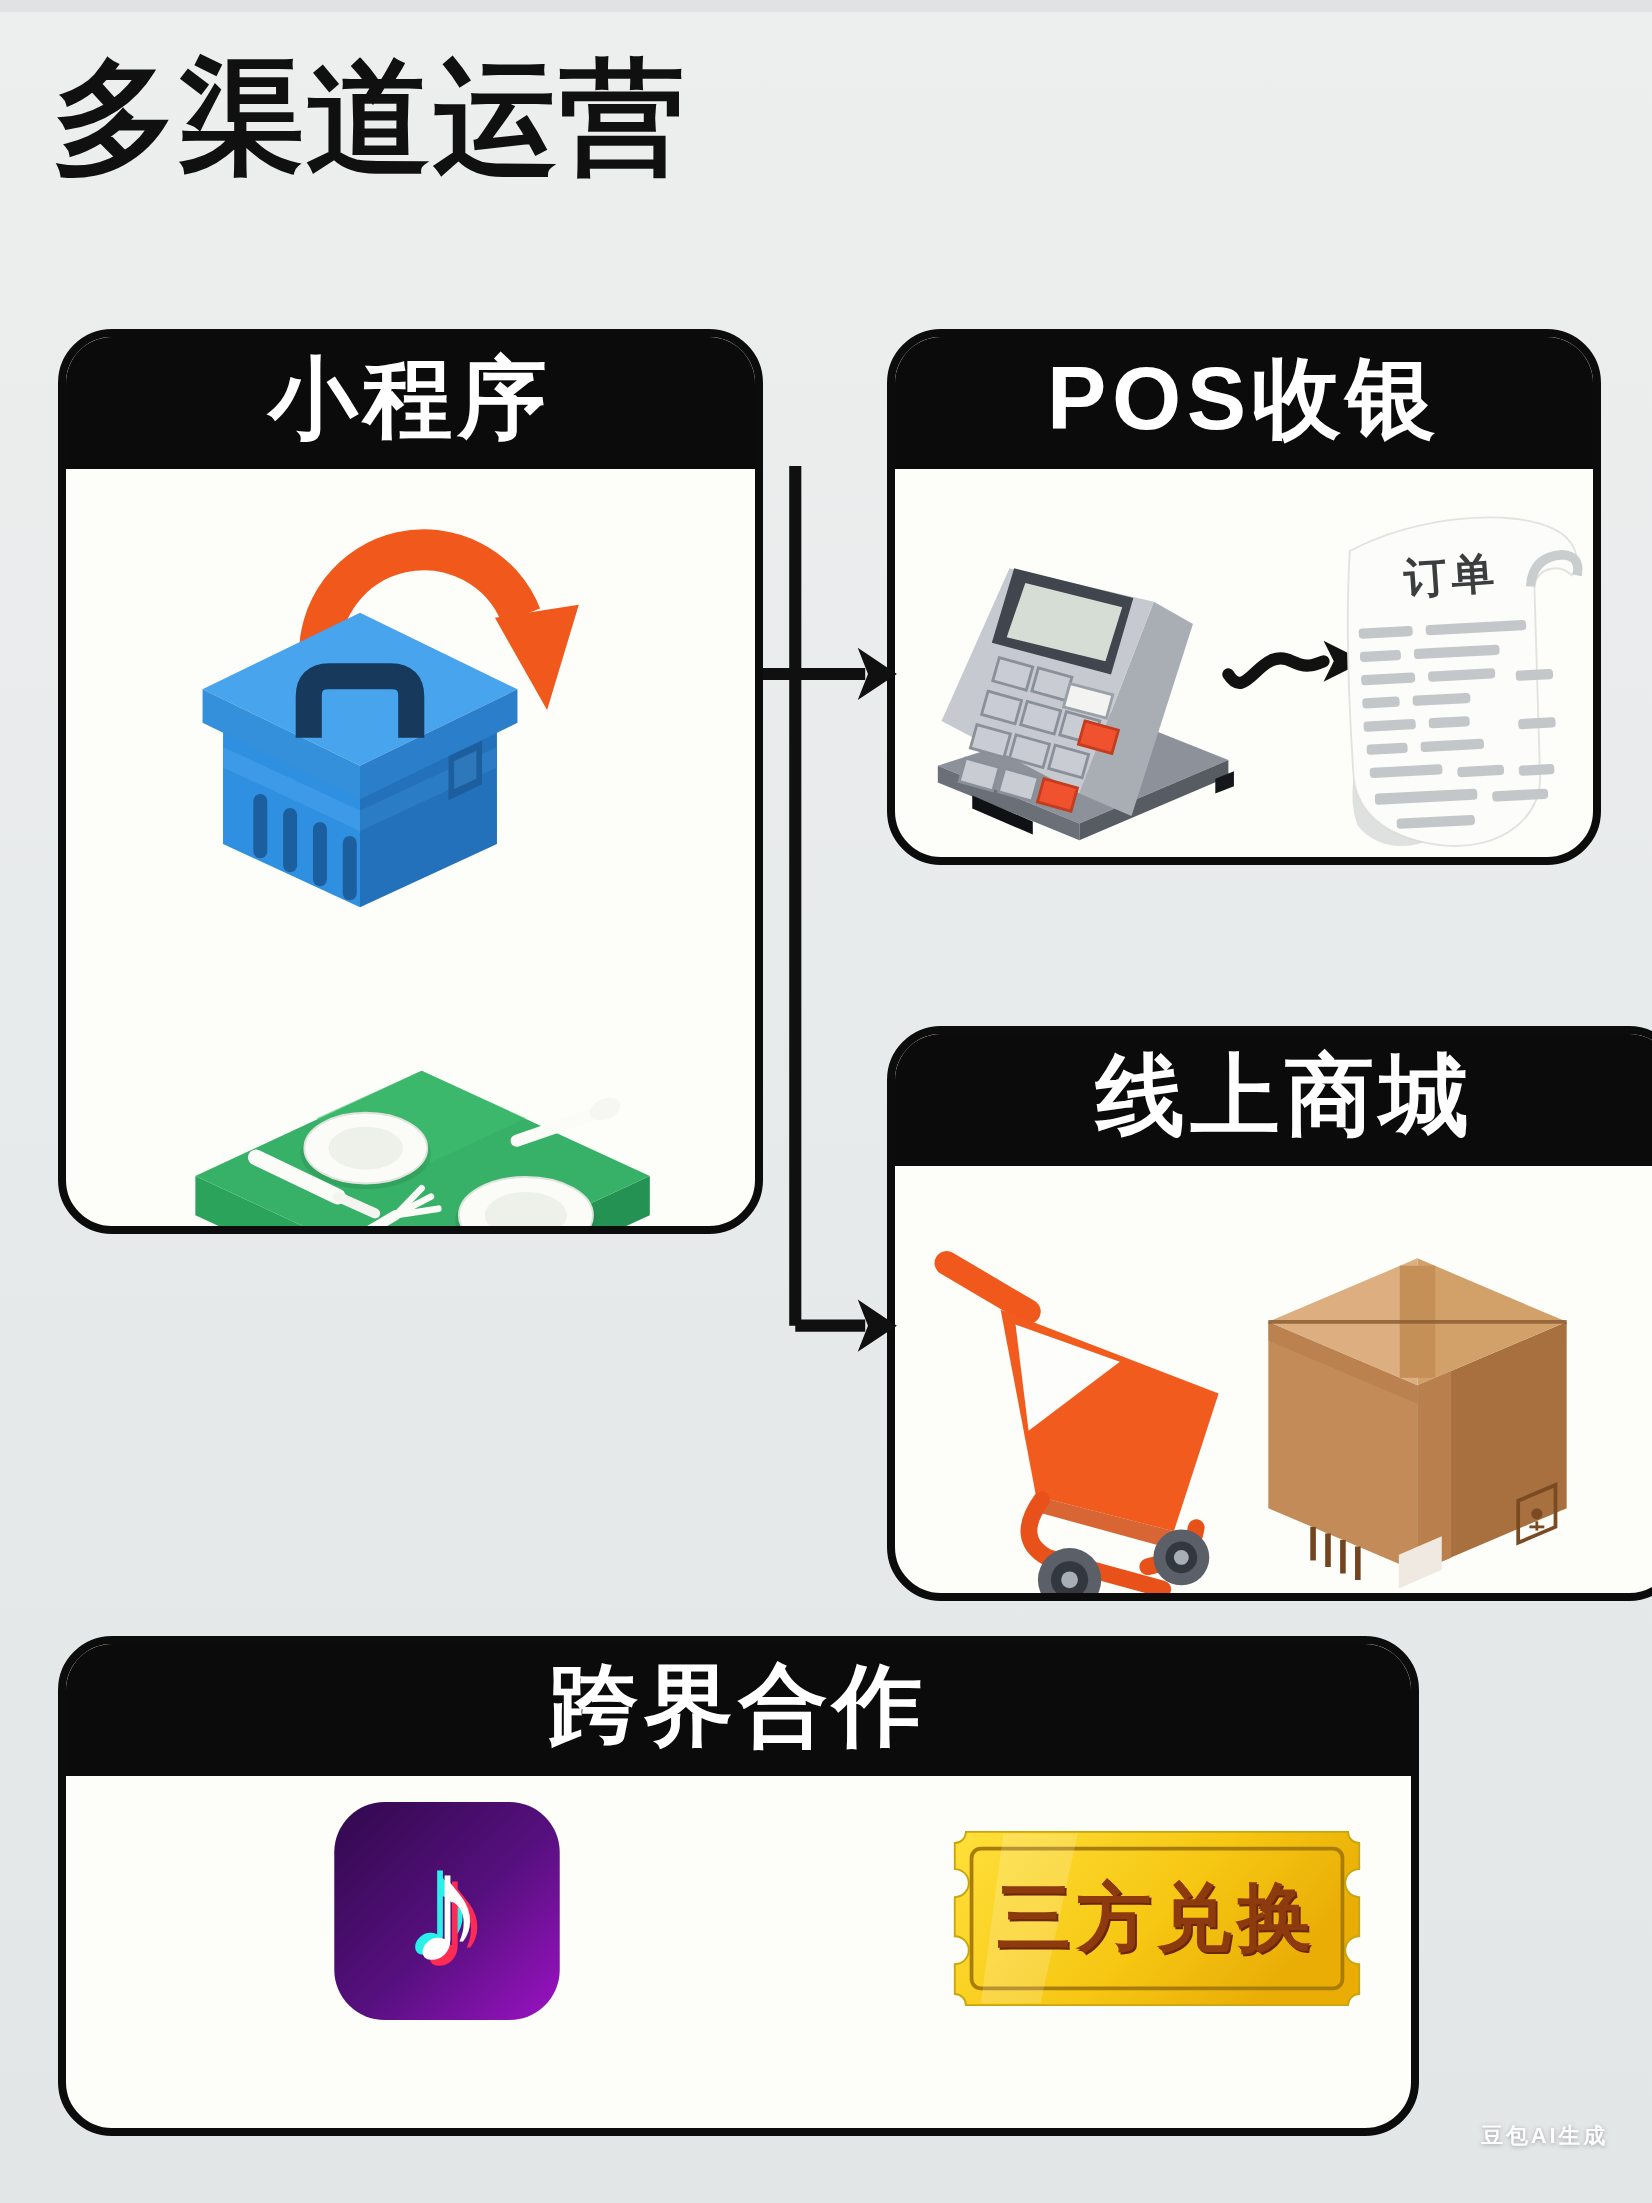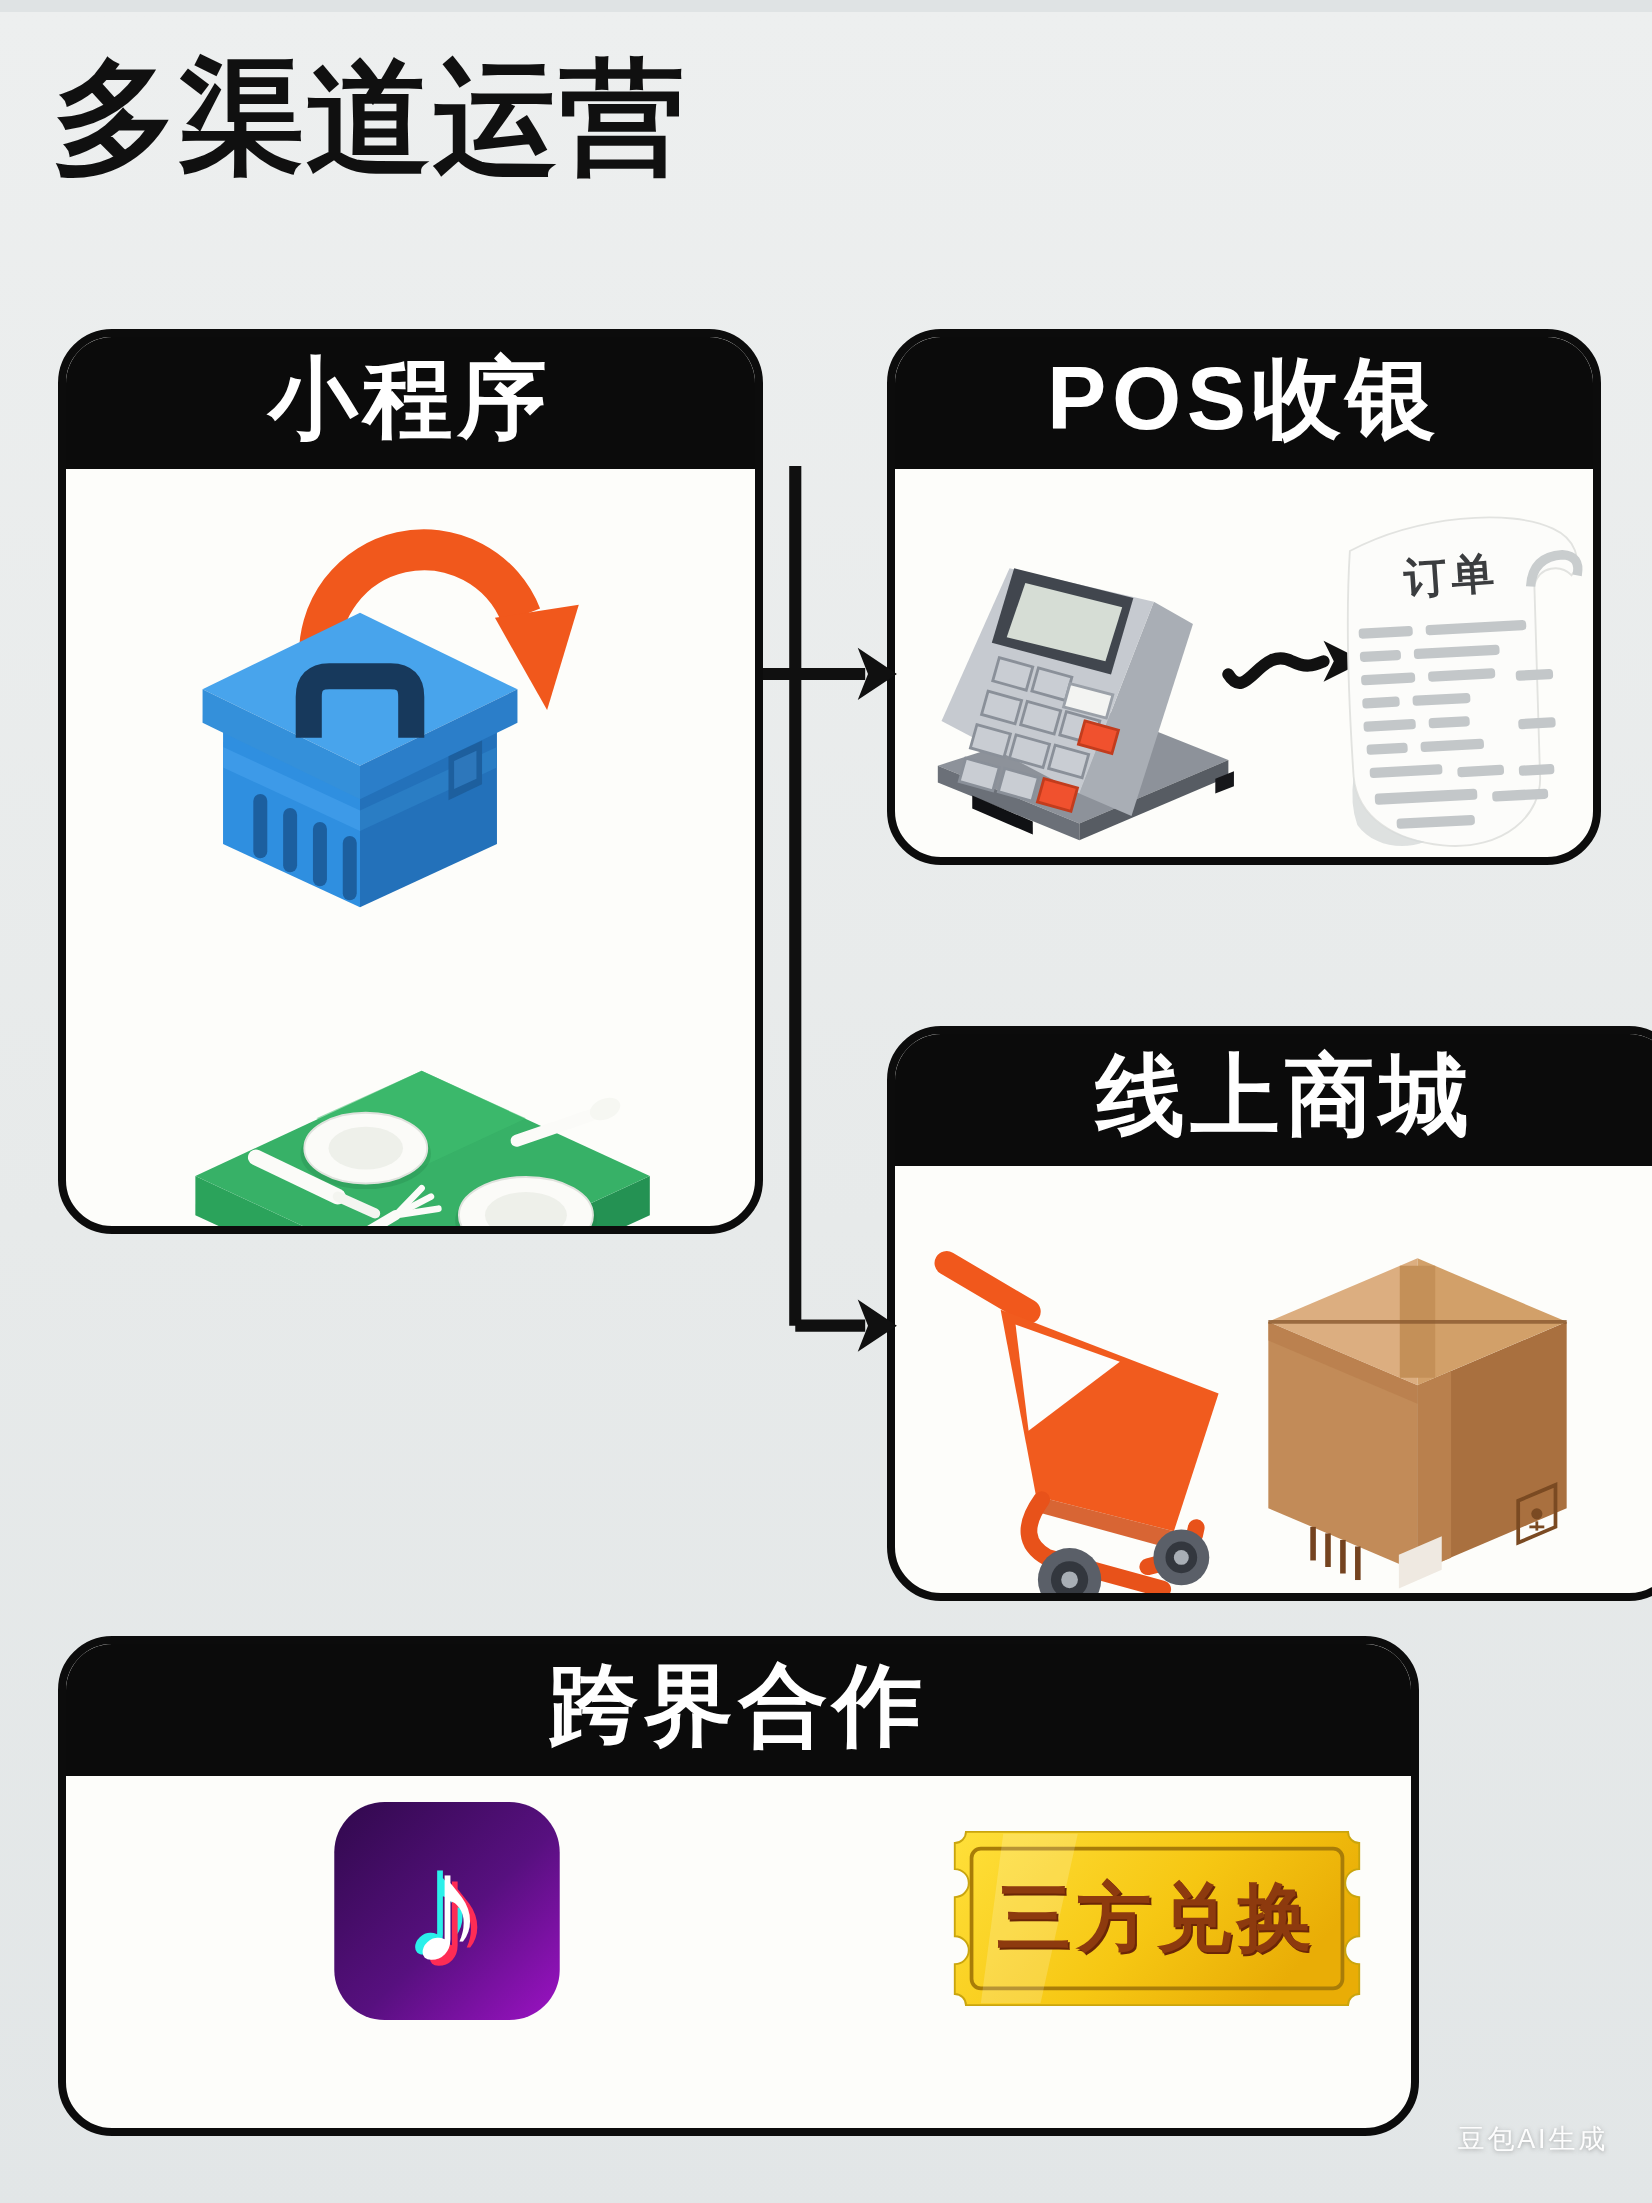--- a/index.html
+++ b/index.html
@@ -24,21 +24,21 @@
     background:#0b0b0b;display:flex;align-items:center;justify-content:center;
   }
   .panel-header span{
     color:#ffffff;font-size:89px;font-weight:900;letter-spacing:5.6px;white-space:nowrap;
   }
   .abs{position:absolute;}
   svg text{font-family:"Liberation Sans","DejaVu Sans",sans-serif;}
   .connector{position:absolute;left:0;top:0;z-index:3;pointer-events:none;}
   .watermark{
     position:absolute;right:45px;top:2109px;z-index:9;
-    color:rgba(255,255,255,0.96);font-size:27px;font-weight:400;letter-spacing:2.8px;
+    color:rgba(255,255,255,0.96);font-size:22px;font-weight:700;letter-spacing:2.8px;
     text-shadow:0 0.9px 4.7px rgba(110,110,110,0.55);
   }
 </style>
 </head>
 <body>
 
 <div class="canvas">
 
   <div class="page-title">多渠道运营</div>
 

